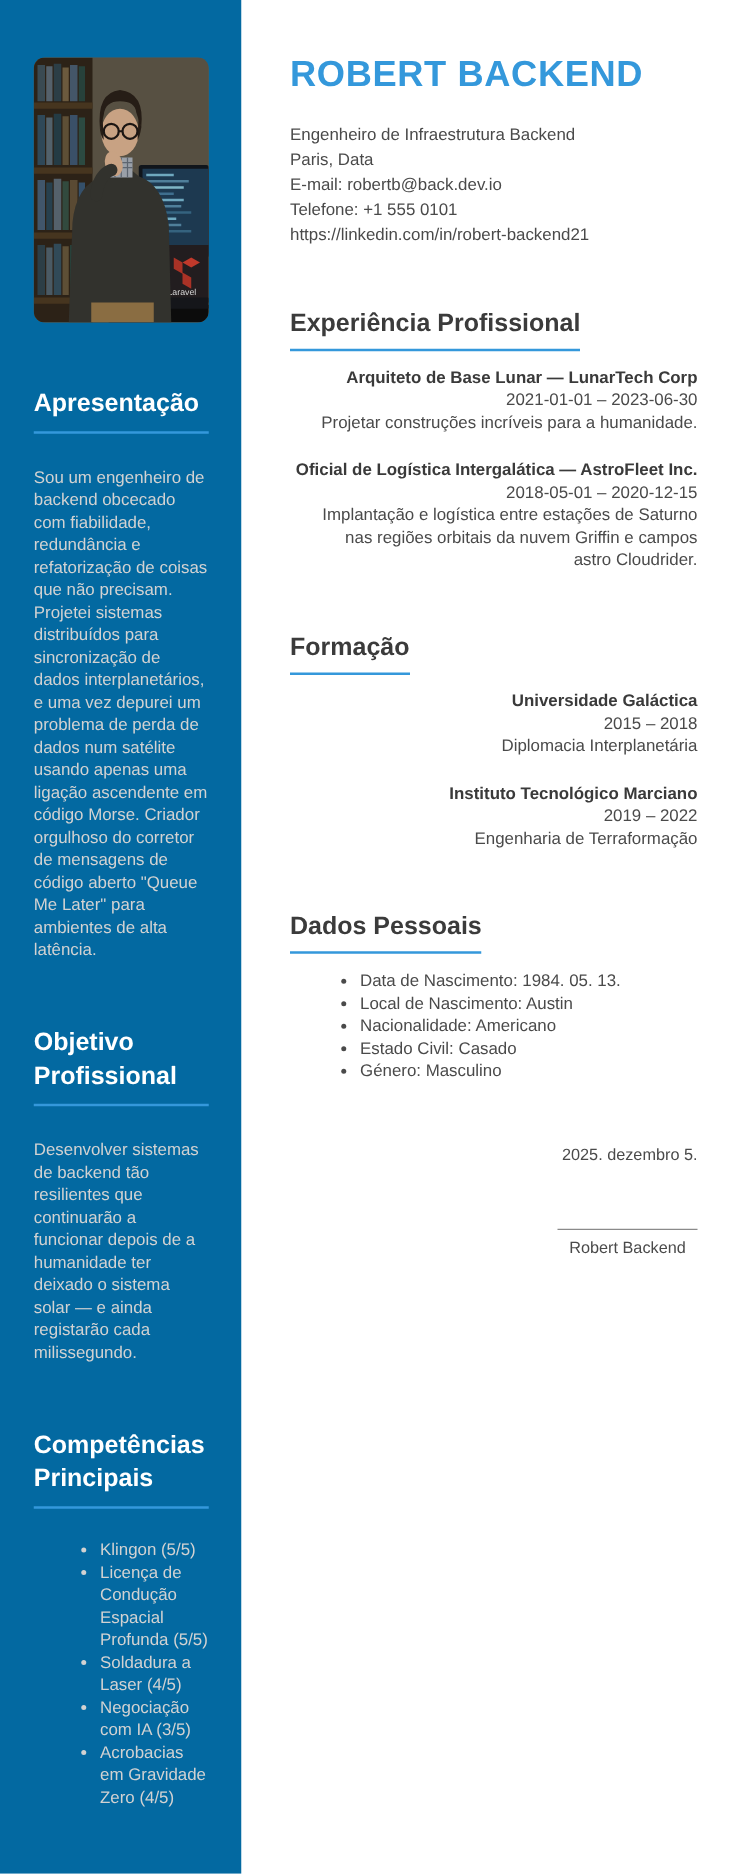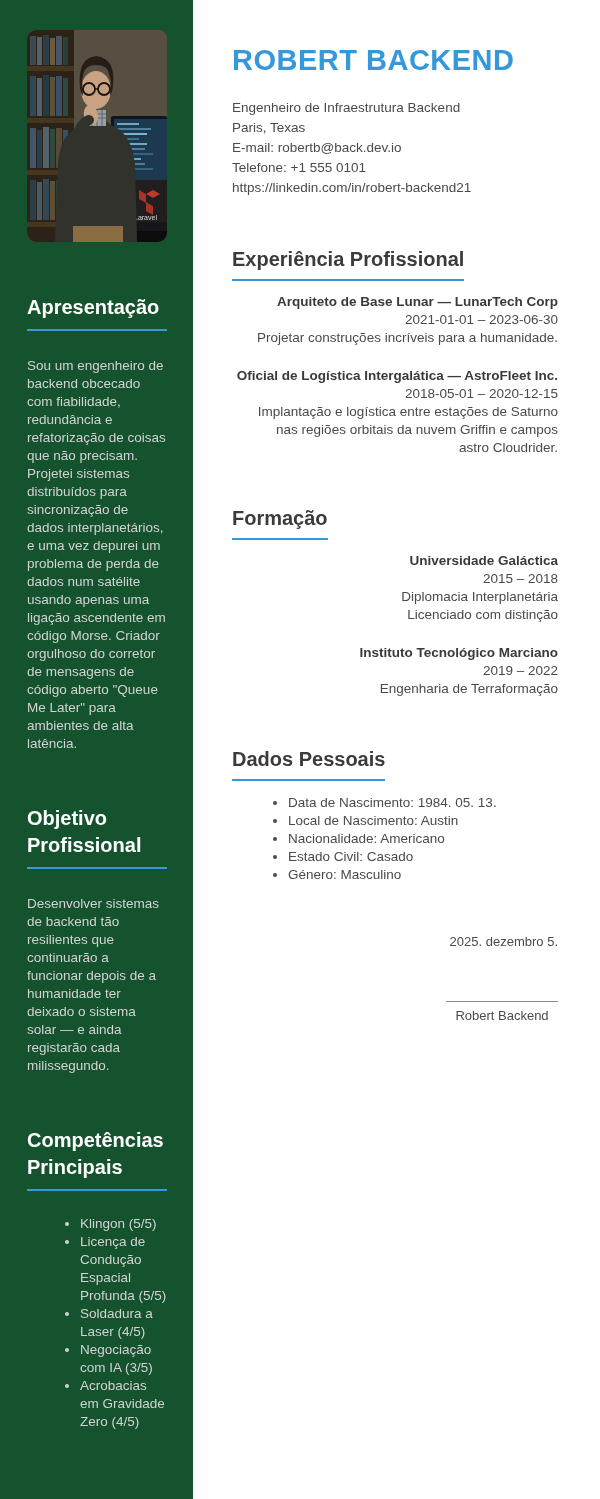--- a/index.html
+++ b/index.html
@@ -8,22 +8,22 @@
     width:600px; height:1499px;
     font-family:"Liberation Sans", sans-serif;
     color:#474747;
     position:relative;
   }
   .page { display:flex; width:600px; height:1499px; background:#ffffff; }
 
   
   .sidebar {
     width:193px; min-width:193px; height:1499px;
-    background:#14532d; color:#d4d4d4;
-    padding:30px 26px 40px 27px;
+    background:#0369a1; color:#d4d4d4;
+    padding:46px 26px 40px 27px;
   }
   .photo-frame {
     width:140px; height:212px; border-radius:9px; overflow:hidden;
     background:#5f584a;
   }
   .photo-frame svg { display:block; }
   .side-section h2 {
     color:#ffffff; font-size:20px; font-weight:700; line-height:27px;
     border-bottom:2px solid #3498db; padding-bottom:8px;
   }
@@ -188,21 +188,21 @@
       </ul>
     </section>
   </aside>
 
   <main class="main">
 
     <h1 class="name">ROBERT BACKEND</h1>
 
     <div class="contact">
       <div>Engenheiro de Infraestrutura Backend</div>
-      <div>Paris, Texas</div>
+      <div>Paris, Data</div>
       <div>E-mail: robertb@back.dev.io</div>
       <div>Telefone: +1 555 0101</div>
       <div>https://linkedin.com/in/robert-backend21</div>
     </div>
 
     <section class="main-section">
       <h2>Experiência Profissional</h2>
       <div class="entries">
         <div class="entry">
           <div class="entry-title">Arquiteto de Base Lunar — LunarTech Corp</div>
@@ -217,21 +217,20 @@
       </div>
     </section>
 
     <section class="main-section">
       <h2>Formação</h2>
       <div class="entries">
         <div class="entry">
           <div class="entry-title">Universidade Galáctica</div>
           <div class="entry-line">2015 – 2018</div>
           <div class="entry-line">Diplomacia Interplanetária</div>
-          <div class="entry-line">Licenciado com distinção</div>
         </div>
         <div class="entry">
           <div class="entry-title">Instituto Tecnológico Marciano</div>
           <div class="entry-line">2019 – 2022</div>
           <div class="entry-line">Engenharia de Terraformação</div>
         </div>
       </div>
     </section>
 
     <section class="main-section">

